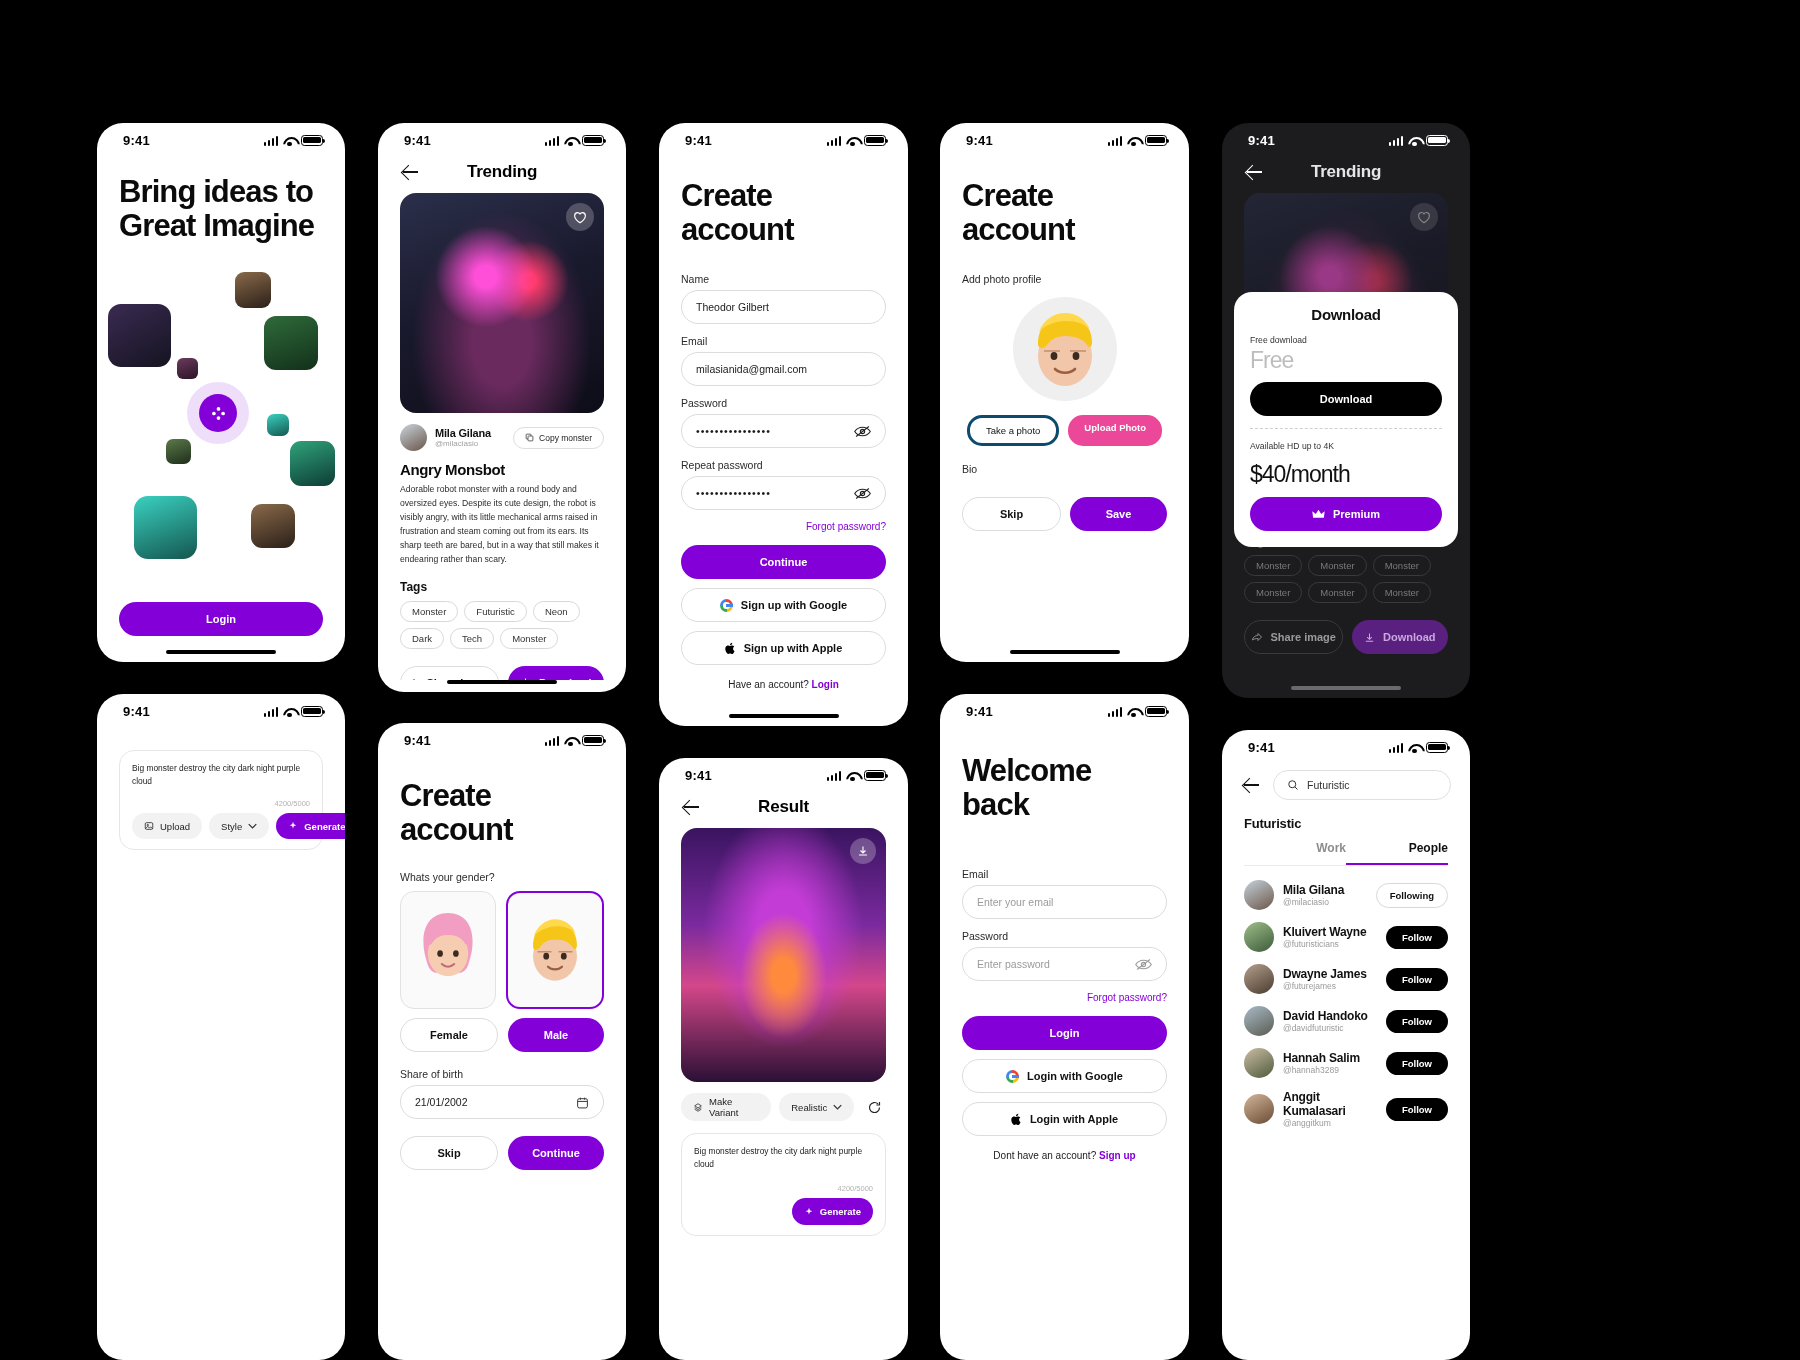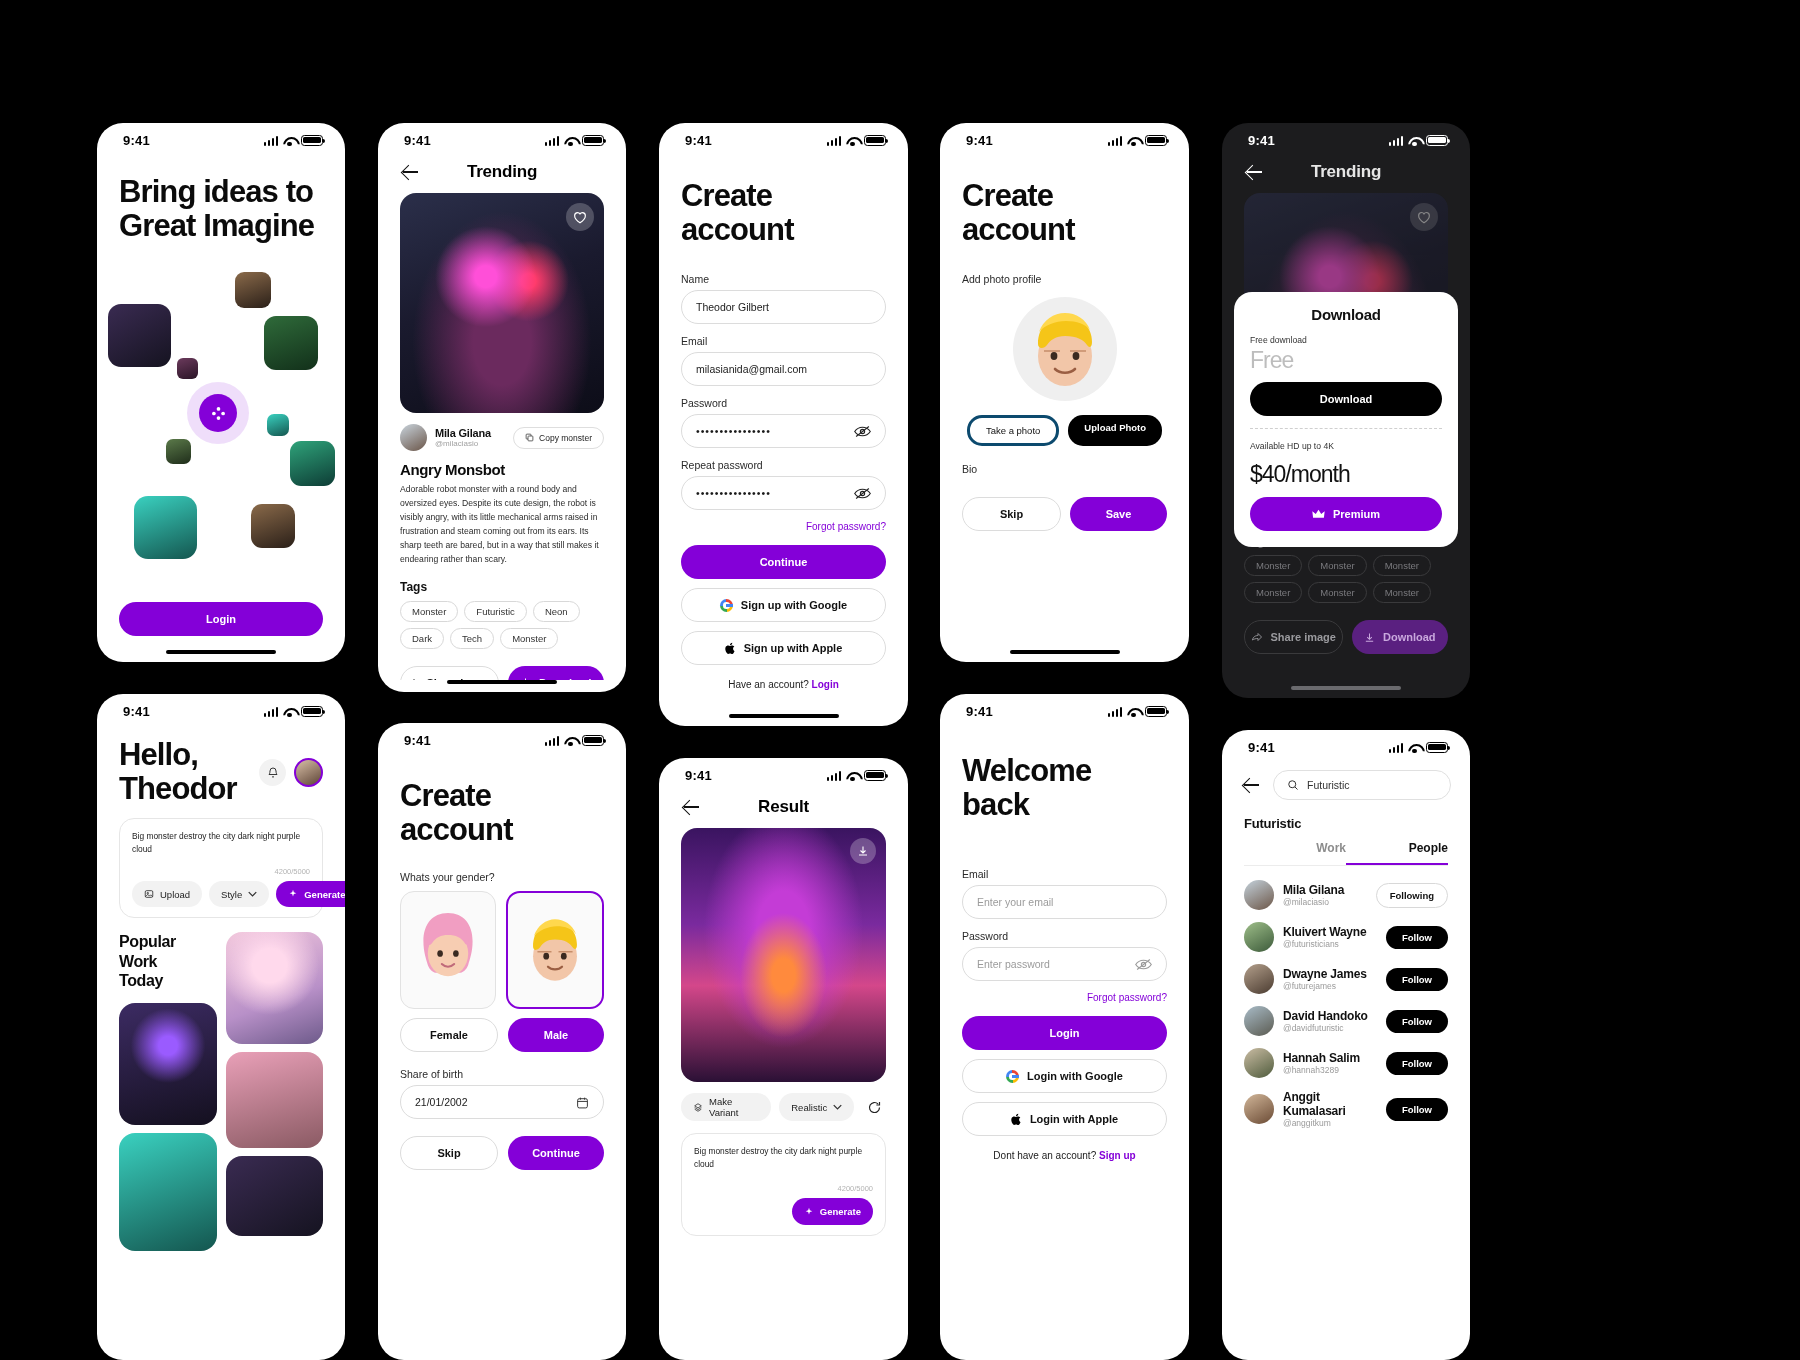--- a/index.html
+++ b/index.html
@@ -392,21 +392,21 @@
             <path d="M15 26c4-12 15-19 26-19s21 6 25 17c-5-6-13-9-24-9S21 19 15 26z" fill="#ffd84d"></path>
             <ellipse cx="30" cy="50" rx="3.4" ry="4" fill="#3b2a20"></ellipse>
             <ellipse cx="52" cy="50" rx="3.4" ry="4" fill="#3b2a20"></ellipse>
             <path d="M31 63c5 5 15 5 20 0" stroke="#9a5e42" stroke-width="2.6" fill="none" stroke-linecap="round"></path>
             <path d="M20 45h16M46 45h16" stroke="#c68d6a" stroke-width="1.6" fill="none"></path>
           </svg>
         </div>
       </div>
       <div style="display:flex;justify-content:center;gap:9px;margin-top:14px;">
         <div style="border:3px solid #0c4a6e;border-radius:15px;padding:7px 16px;font-size:9.5px;color:#111;">Take a photo</div>
-        <div style="background:#000000;border-radius:15px;padding:7px 16px;font-size:9.5px;color:#fff;font-weight:600;">Upload Photo</div>
+        <div style="background:#ec4899;border-radius:15px;padding:7px 16px;font-size:9.5px;color:#fff;font-weight:600;">Upload Photo</div>
       </div>
       <div style="height:17px"></div>
       <div class="label">Bio</div>
       <div style="display:flex;gap:9px;margin-top:22px;">
         <div class="btn btn-out" style="flex:1;">Skip</div>
         <div class="btn btn-purple" style="flex:1;">Save</div>
       </div>
     </div>
     <div class="home-ind"></div>
   </div>
@@ -496,33 +496,20 @@
             <i></i>
             <i></i>
           </span>
         <span class="wifi"></span>
         <span class="batt">
             <span></span>
           </span>
       </span>
     </div>
     <div class="pad" style="padding-top:10px;flex:1;overflow:hidden;">
-      <div style="display:flex;align-items:center;">
-        <h1 class="big" style="flex:1;">
-          <span>Hello,</span><br>
-          <span>Theodor</span>
-        </h1>
-        <div style="width:27px;height:27px;border-radius:50%;background:#f2f2f2;display:flex;align-items:center;justify-content:center;margin-right:8px;">
-          <svg width="12" height="13" viewBox="0 0 24 26" fill="none" stroke="#222" stroke-width="1.8">
-              <path d="M6 10a6 6 0 0 1 12 0c0 5 2 7 2 7H4s2-2 2-7z"></path>
-              <path d="M10 21a2.4 2.4 0 0 0 4 0"></path>
-            </svg>
-        </div>
-        <div class="avatar" style="width:29px;height:29px;border:2px solid #8400D8;background:linear-gradient(150deg,#d9c0a8,#5d4436);"></div>
-      </div>
       <div style="border:1px solid #e6e6e6;border-radius:15px;padding:11px 12px 10px;margin-top:12px;">
         <div style="font-size:8.4px;color:#222;line-height:1.5;">Big monster destroy the city dark night purple cloud</div>
         <div style="text-align:right;font-size:7.5px;color:#b3b3b3;margin-top:12px;">4200/5000</div>
         <div style="display:flex;gap:7px;align-items:center;margin-top:5px;">
           <div class="grey-chip">
             <svg width="10" height="10" viewBox="0 0 24 24" fill="none" stroke="#222" stroke-width="1.9">
                 <rect x="3" y="4" width="18" height="16" rx="3"></rect>
                 <circle cx="9" cy="10" r="1.8"></circle>
                 <path d="M4 18l5-5 4 4 3-3 4 4"></path>
               </svg>
@@ -533,35 +520,20 @@
             <svg width="9" height="6" viewBox="0 0 12 8" fill="none" stroke="#333" stroke-width="1.7">
                 <path d="M1 1.5l5 5 5-5"></path>
               </svg>
           </div>
           <div class="grey-chip" style="background:#8400D8;color:#fff;margin-left:auto;font-weight:600;">
             <svg width="10" height="10" viewBox="0 0 24 24" fill="#fff">
                 <path d="M12 2l2 6 6 2-6 2-2 6-2-6-6-2 6-2z"></path>
               </svg>
             <span>Generate</span>
           </div>
-        </div>
-      </div>
-      <div style="display:flex;margin-top:14px;gap:9px;">
-        <div style="flex:1;">
-          <h2 style="font-size:16px;font-weight:700;letter-spacing:-.4px;color:#0b0b0b;line-height:1.2;">
-            <span>Popular Work</span><br>
-            <span>Today</span>
-          </h2>
-          <div class="card-img art-knight" style="height:122px;margin-top:13px;"></div>
-          <div class="card-img art-teal" style="height:118px;margin-top:8px;"></div>
-        </div>
-        <div style="flex:1;">
-          <div class="card-img art-fairy" style="height:112px;"></div>
-          <div class="card-img art-pink" style="height:96px;margin-top:8px;"></div>
-          <div class="card-img art-dark1" style="height:80px;margin-top:8px;"></div>
         </div>
       </div>
     </div>
   </div>
 
   <div class="phone" style="left:378px;top:723px;width:248px;height:637px;">
     <div class="statusbar">
       <span>9:41</span>
       <span class="sb-right">
         <span class="bars">

